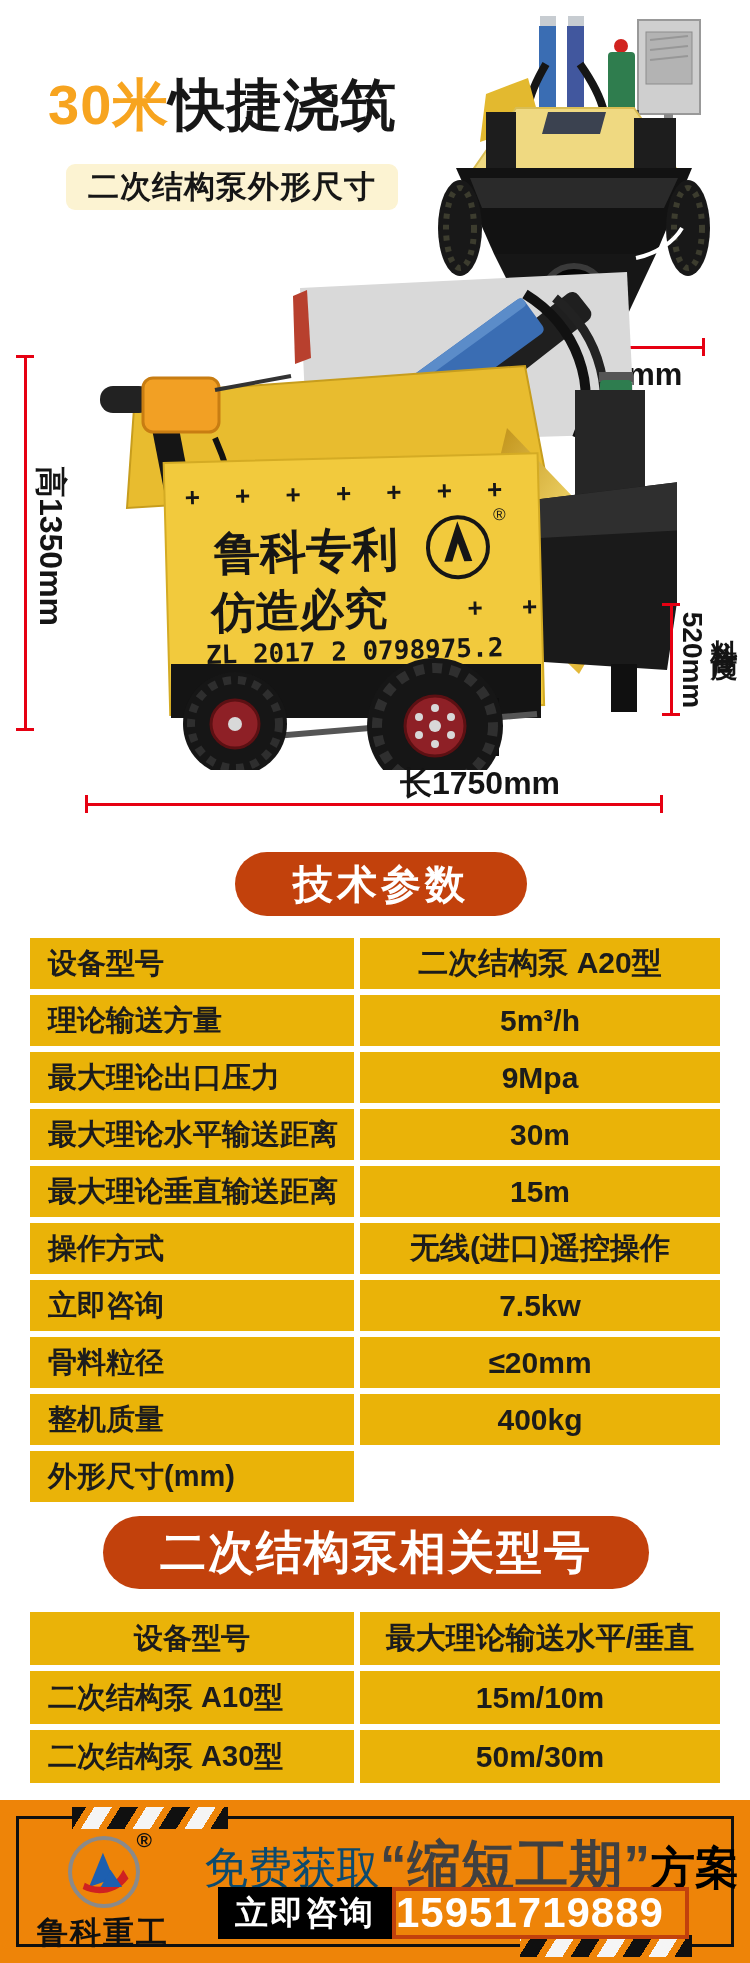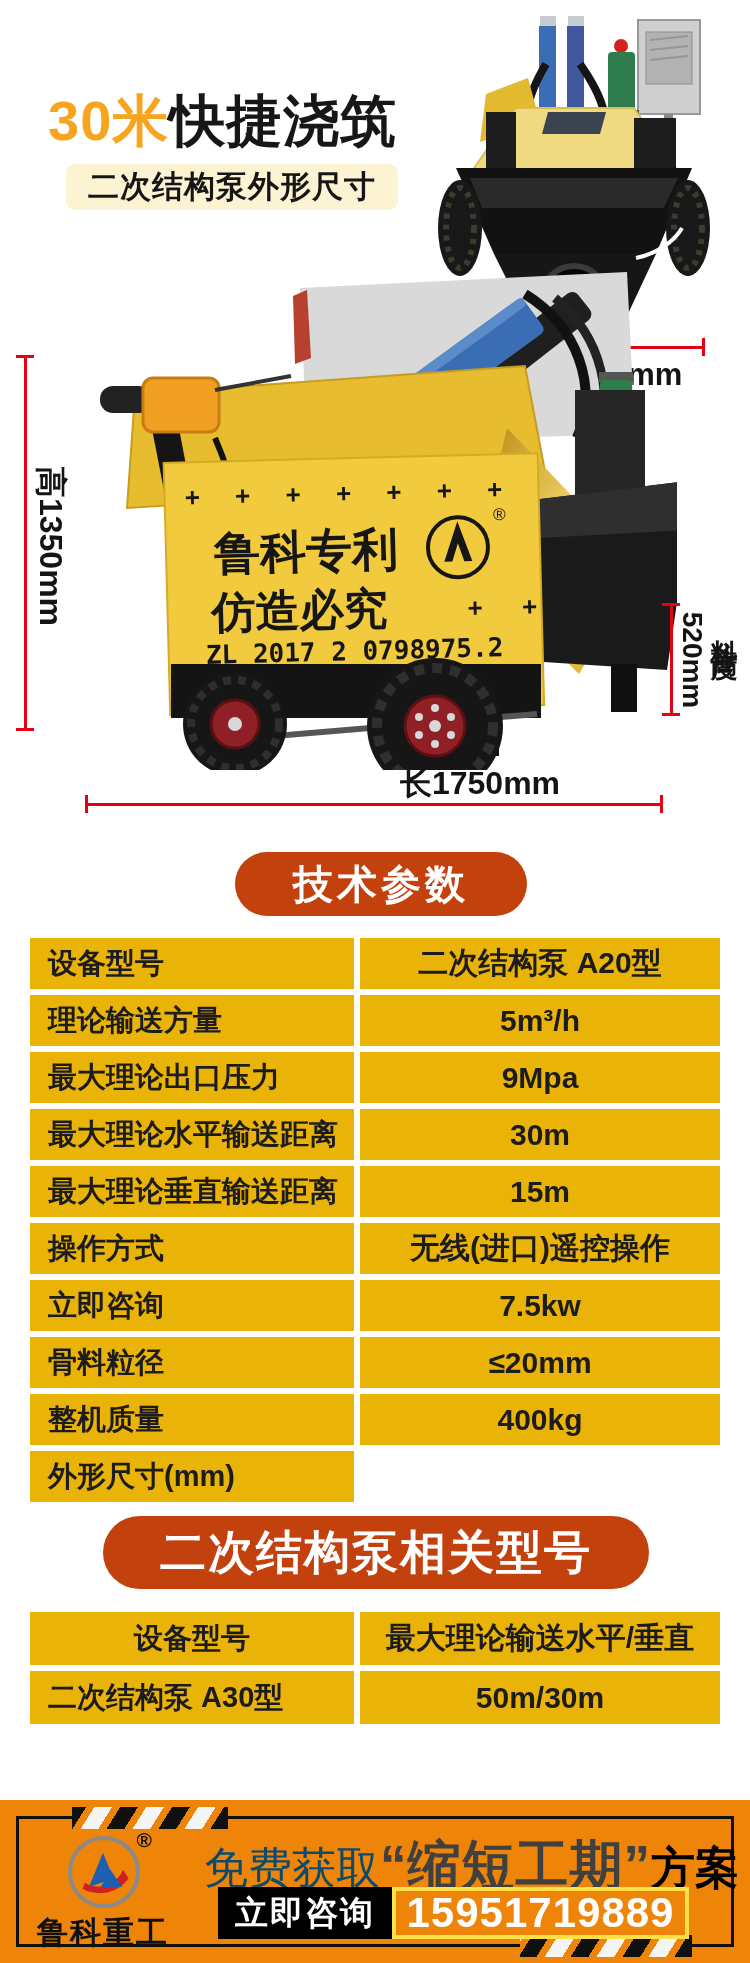--- a/index.html
+++ b/index.html
@@ -1,21 +1,21 @@
 <!DOCTYPE html>
 <html><head>
 <meta charset="utf-8">
 <style>
   * { margin:0; padding:0; box-sizing:border-box; }
   html,body { background:#ffffff; }
   body { font-family:"Liberation Sans", sans-serif; }
   .page { position:relative; width:750px; height:1963px; background:#fff; overflow:hidden; margin:0 auto; }
 
   
-  .title { position:absolute; left:48px; top:84px; font-size:56px; font-weight:700; color:#171717; letter-spacing:1px; white-space:nowrap; }
+  .title { position:absolute; left:48px; top:68px; font-size:56px; font-weight:700; color:#171717; letter-spacing:1px; white-space:nowrap; }
   .title .hl { color:#F7A41F; }
   .badge { position:absolute; left:66px; top:164px; width:332px; height:46px; background:#FCF3D2; border-radius:9px;
            font-size:31px; font-weight:700; color:#161616; text-align:center; line-height:46px; letter-spacing:1px; }
 
   
   .front-photo { position:absolute; left:428px; top:2px; width:292px; height:336px; }
   .side-photo  { position:absolute; left:55px;  top:268px; width:622px; height:502px; }
   .dim-line-h { position:absolute; height:3px; background:#E60012; }
   .dim-line-h::before, .dim-line-h::after { content:""; position:absolute; width:3px; height:18px; top:-8px; background:#E60012; }
   .dim-line-h::before { left:0; } .dim-line-h::after { right:0; }
@@ -53,22 +53,22 @@
   .logo-circle { position:absolute; left:0; top:0; width:72px; height:72px; border:4px solid #8a8a8a; border-radius:50%; background:transparent; }
   .logo-reg { position:absolute; right:-8px; top:-8px; font-size:21px; color:#101010; font-weight:700; }
   .brand { position:absolute; left:32px; top:112px; width:142px; text-align:center; font-size:31px; font-weight:700; color:#101010;
            font-family:"DejaVu Serif", serif; letter-spacing:2px; }
   .promo { position:absolute; left:204px; top:30px; white-space:nowrap; }
   .promo .p1 { font-size:44px; font-weight:400; color:#0c4a6e; }
   .promo .p2 { font-size:53px; font-weight:700; color:#404040; letter-spacing:1px; }
   .promo .p3 { font-size:44px; font-weight:700; color:#000000; }
   .cta-box { position:absolute; left:218px; top:87px; width:174px; height:52px; background:#000000; color:#fff;
              font-size:33px; font-weight:700; text-align:center; line-height:52px; letter-spacing:2px; cursor:pointer; }
-  .phone-box { position:absolute; left:392px; top:87px; width:297px; height:52px; border:4px solid #fde047; color:#fff;
-               font-size:42px; font-weight:700; text-align:center; line-height:44px; letter-spacing:1px; cursor:pointer; }
+  .phone-box { position:absolute; left:392px; top:87px; width:297px; height:52px; border:4px solid #c2410c; color:#fff;
+               font-size:42px; font-weight:700; text-align:left; line-height:44px; letter-spacing:1px; cursor:pointer; }
 </style>
 </head>
 <body>
 
 <div class="page">
 
   <div class="title"><span class="hl">30米</span><span>快捷浇筑</span></div>
   <div class="badge">二次结构泵外形尺寸</div>
 
   <div class="front-photo">
@@ -257,20 +257,24 @@
   </div>
 
   <div class="pill pill2">二次结构泵相关型号</div>
 
   <div class="models-table">
     <div class="trow">
       <div class="tcell cell-label cell-center">设备型号</div>
       <div class="tcell cell-value">最大理论输送水平/垂直</div>
     </div>
     <div class="trow">
+      <div class="tcell cell-label">二次结构泵 A10型</div>
+      <div class="tcell cell-value">15m/10m</div>
+    </div>
+    <div class="trow">
       <div class="tcell cell-label">二次结构泵 A30型</div>
       <div class="tcell cell-value">50m/30m</div>
     </div>
   </div>
 
   <div class="footer">
     <div class="footer-frame"></div>
     <div class="stripe stripe-top"></div>
     <div class="stripe stripe-bottom"></div>
 

